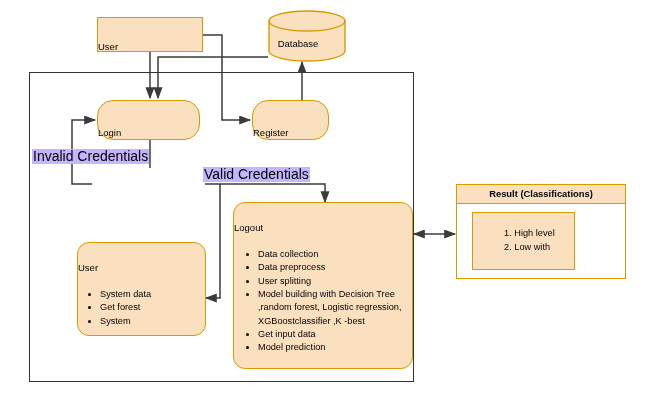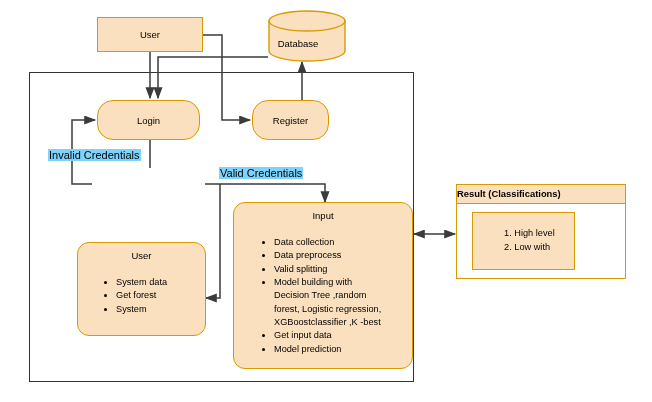--- a/index.html
+++ b/index.html
@@ -34,32 +34,33 @@
     border: 1.4px solid #d79b00;
     color: #000000;
     font-size: 9.5px;
     line-height: 1.25;
     text-align: center;
   }
   .node.rounded { border-radius: 16px; }
   .node.rounded-lg { border-radius: 12px; }
   .node .title {
     display: block;
-    text-align: center;
+    text-align: left;
     padding-top: 5px;
     font-size: 9.5px;
+    margin-top: 12px;
   }
   .container-box {
     position: absolute;
     box-sizing: border-box;
     background: transparent;
     border: 1.3px solid #333333;
   }
   ul.bullets {
-    margin: 16px;
+    margin: 0;
     padding: 0 6px 0 22px;
     text-align: left;
     list-style: disc;
   }
   ul.bullets li {
     font-size: 9.2px;
     line-height: 1.45;
     margin: 0;
     padding: 0;
     text-align: left;
@@ -69,41 +70,40 @@
     padding: 0 4px 0 26px;
     text-align: left;
   }
   ol.ordered li {
     font-size: 9.2px;
     line-height: 1.5;
     text-align: left;
   }
   .edge-label {
     position: absolute;
-    font-size: 11px;
+    font-size: 14px;
     color: #000000;
-    background: #7dd3fc;
+    background: #c4b5fd;
     white-space: nowrap;
     padding: 0 1px;
     line-height: 1.1;
-    margin-left: 16px;
   }
   .result-outer {
     position: absolute;
     box-sizing: border-box;
     border: 1.4px solid #d79b00;
     background: #ffffff;
   }
   .result-header {
     box-sizing: border-box;
     background: #fbe0c0;
     border-bottom: 1.4px solid #d79b00;
     font-size: 9.4px;
     font-weight: bold;
-    text-align: left;
+    text-align: center;
     line-height: 18px;
     height: 19px;
   }
   .result-inner {
     position: absolute;
     box-sizing: border-box;
     background: #fbe0c0;
     border: 1.4px solid #d79b00;
     display: flex;
     align-items: center;
@@ -181,25 +181,25 @@
   <div class="node rounded-lg" style="left:77px; top:242px; width:129px; height:94px;">
     <span class="title" style="padding-top:7px;">User</span>
     <ul class="bullets" style="margin-top:14px;">
       <li>System data</li>
       <li>Get forest</li>
       <li>System</li>
     </ul>
   </div>
 
   <div class="node rounded-lg" style="left:233px; top:202px; width:180px; height:167px;">
-    <span class="title" style="padding-top:7px;">Input</span>
+    <span class="title" style="padding-top:7px;">Logout</span>
     <ul class="bullets" style="margin-top:14px; padding-left:24px; padding-right:8px;">
       <li>Data collection</li>
       <li>Data preprocess</li>
-      <li>Valid splitting</li>
+      <li>User splitting</li>
       <li>Model building with Decision Tree ,random forest, Logistic regression, XGBoostclassifier ,K -best</li>
       <li>Get input data</li>
       <li>Model prediction</li>
     </ul>
   </div>
 
   <div class="result-outer" style="left:456px; top:184px; width:170px; height:95px;">
     <div class="result-header">Result (Classifications)</div>
     <div class="result-inner" style="left:15px; top:27px; width:103px; height:58px;">
       <ol class="ordered">

